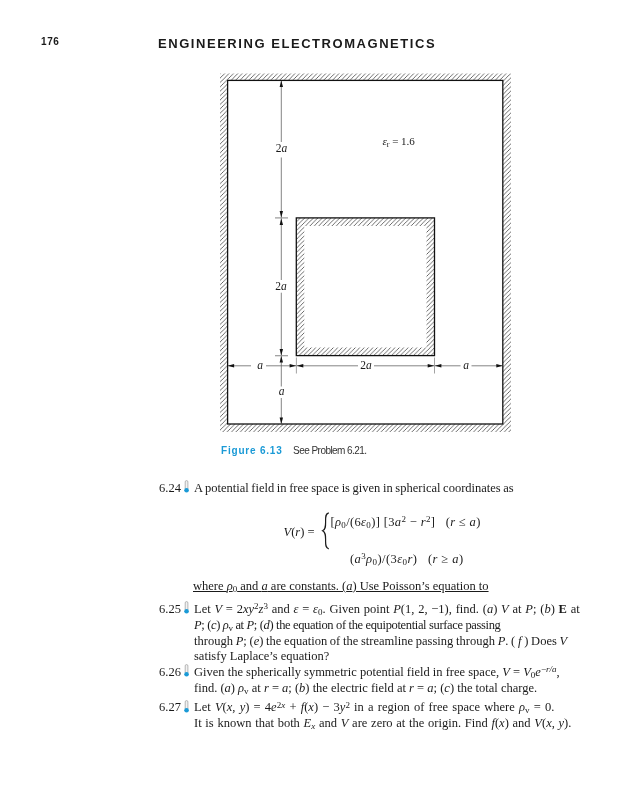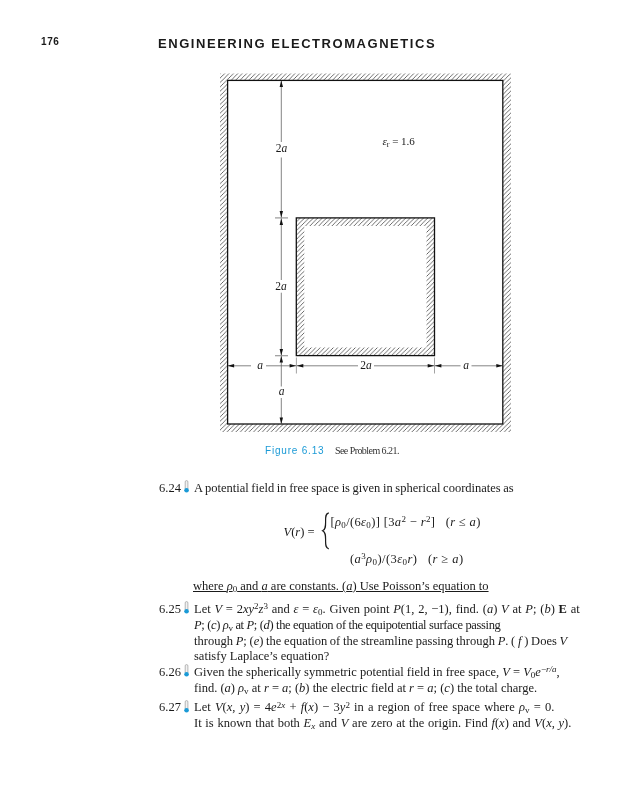--- a/index.html
+++ b/index.html
@@ -71,21 +71,21 @@
   <text x="45" y="299" font-family="Liberation Serif" font-size="11.5" font-style="italic" text-anchor="middle" fill="#1a1a1a">a</text>
 
   <text x="151" y="299" font-family="Liberation Serif" font-size="11.5" text-anchor="middle" fill="#1a1a1a">2<tspan font-style="italic">a</tspan></text>
 
   <text x="251" y="299" font-family="Liberation Serif" font-size="11.5" font-style="italic" text-anchor="middle" fill="#1a1a1a">a</text>
 
   <text x="167.4" y="74.5" font-family="Liberation Serif" font-size="11" fill="#1a1a1a"><tspan font-style="italic">ε</tspan><tspan font-size="8" dy="2.2">r</tspan><tspan dy="-2.2"> = 1.6</tspan></text>
 </svg>
 
 <div class="abs sans" style="left:221px;top:445px;font-size:10px;">
-  <span style="color:#1b9ad6;font-weight:normal;letter-spacing:0.8px;margin-right:10.5px;margin-left:44px;">Figure 6.13</span><span style="color:#333;letter-spacing:-0.55px;font-family:Liberation Serif, serif;">See Problem 6.21.</span>
+  <span style="color:#1b9ad6;font-weight:bold;letter-spacing:0.8px;margin-right:10.5px;">Figure 6.13</span><span style="color:#333;letter-spacing:-0.55px;">See Problem 6.21.</span>
 </div>
 
 <svg class="abs" style="left:183.8px;top:480.3px;" width="6" height="13" viewBox="0 0 6 13">
   <rect x="1.2" y="0.6" width="2.7" height="9.4" rx="1.3" fill="#f2f2f2" stroke="#9a9a9a" stroke-width="0.7"></rect>
   <circle cx="2.55" cy="10.3" r="2.3" fill="#1b9ad6"></circle>
 </svg>
 
 <div class="abs line" style="left:159px;top:480.8px;"><span class="num">6.24</span><span style="display:inline-block;width:8px;"></span><span style="word-spacing:-0.5px;">A potential field in free space is given in spherical coordinates as</span></div>
 
 <div class="abs line" style="left:283.5px;top:524.5px;font-size:12.5px;"><i>V</i>(<i>r</i>) =</div>

